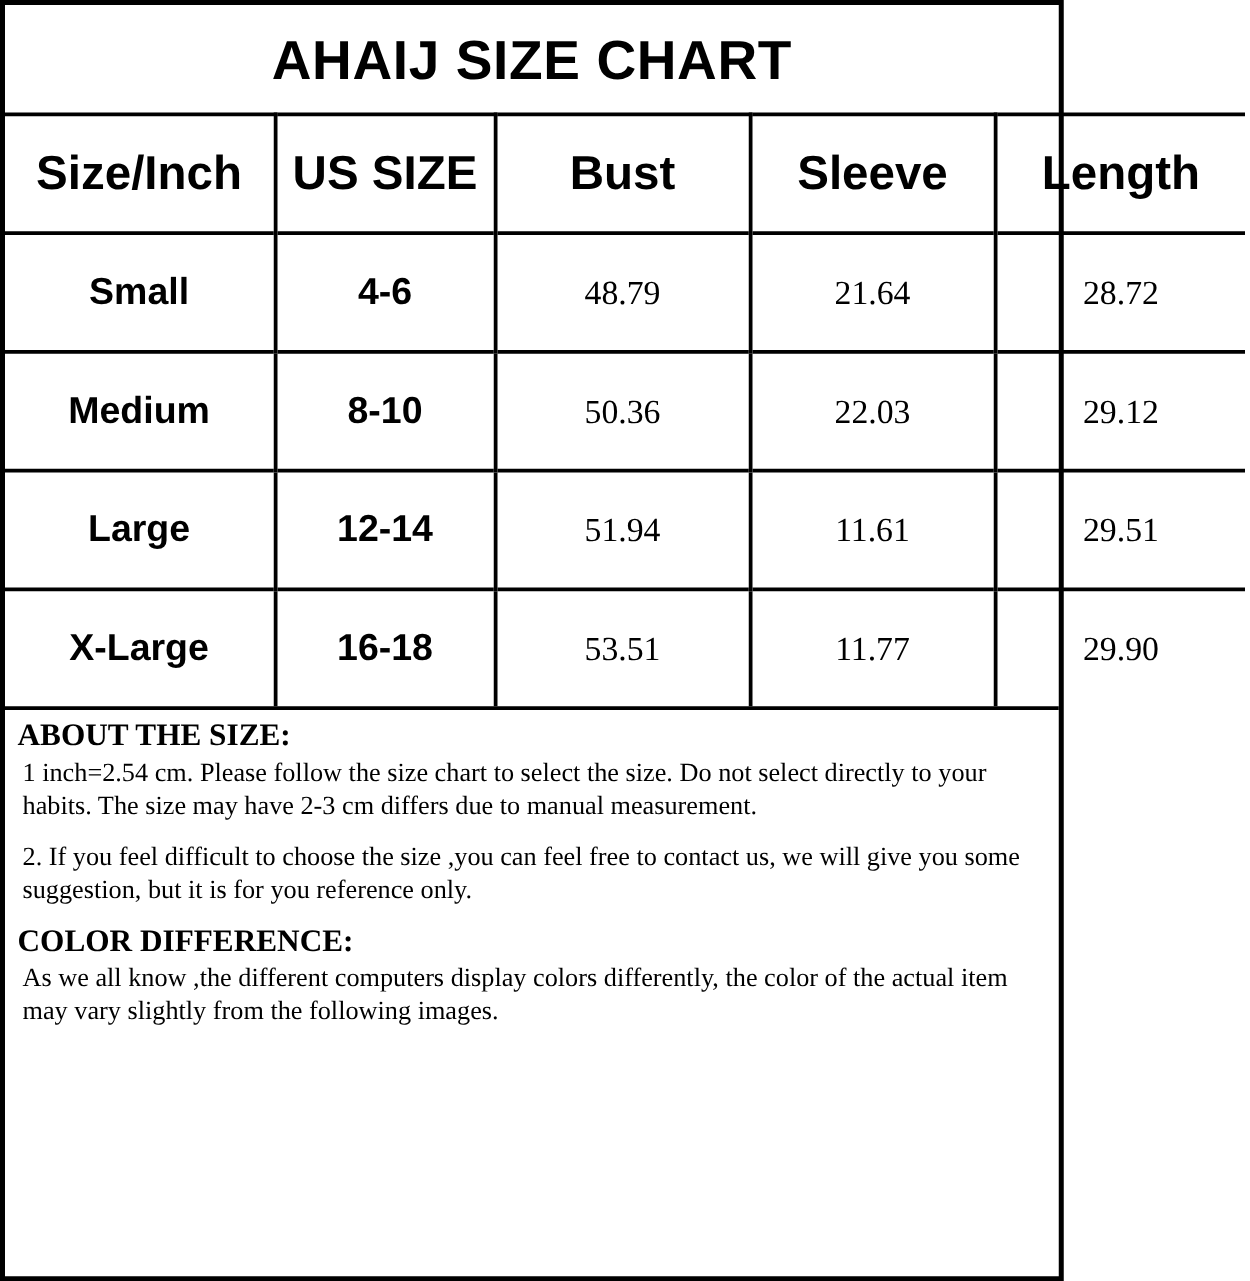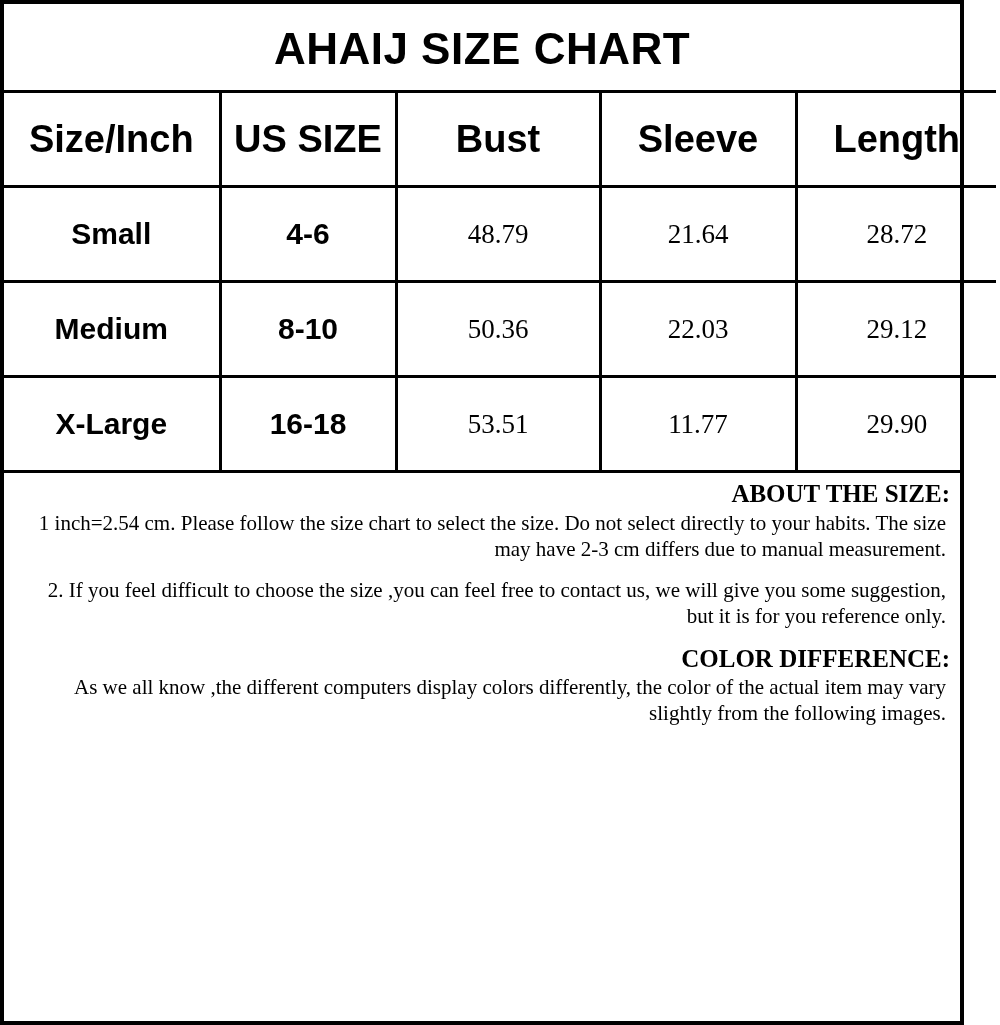--- a/index.html
+++ b/index.html
@@ -9,21 +9,21 @@
   }
   body {
     width: 1000px;
     height: 1025px;
     font-family: "Liberation Serif", serif;
     color: #000000;
     overflow: hidden;
   }
   .chart-frame {
     box-sizing: border-box;
-    width: 964px;
+    width: 851px;
     height: 1025px;
     border: 4px solid #000000;
     display: flex;
     flex-direction: column;
   }
   .chart-title {
     text-align: center;
     font-family: "Liberation Sans", sans-serif;
     font-weight: bold;
     font-size: 44px;
@@ -68,21 +68,21 @@
   td.cell-num {
     font-family: "Liberation Serif", serif;
     font-weight: normal;
     font-size: 27px;
   }
   .notes {
     border-top: 3px solid #000000;
     flex: 1;
     padding: 6px 10px 0 10px;
     box-sizing: border-box;
-    text-align: right;
+    text-align: left;
   }
   .note-head {
     font-family: "Liberation Serif", serif;
     font-weight: bold;
     font-size: 25px;
     line-height: 1.22;
   }
   .note-body {
     font-family: "Liberation Serif", serif;
     font-weight: normal;
@@ -127,20 +127,27 @@
         <td class="cell-num">28.72</td>
       </tr>
       <tr>
         <td class="cell-size">Medium</td>
         <td class="cell-us">8-10</td>
         <td class="cell-num">50.36</td>
         <td class="cell-num">22.03</td>
         <td class="cell-num">29.12</td>
       </tr>
       <tr>
+        <td class="cell-size">Large</td>
+        <td class="cell-us">12-14</td>
+        <td class="cell-num">51.94</td>
+        <td class="cell-num">11.61</td>
+        <td class="cell-num">29.51</td>
+      </tr>
+      <tr>
         <td class="cell-size">X-Large</td>
         <td class="cell-us">16-18</td>
         <td class="cell-num">53.51</td>
         <td class="cell-num">11.77</td>
         <td class="cell-num">29.90</td>
       </tr>
     </tbody>
   </table>
 
   <div class="notes">

